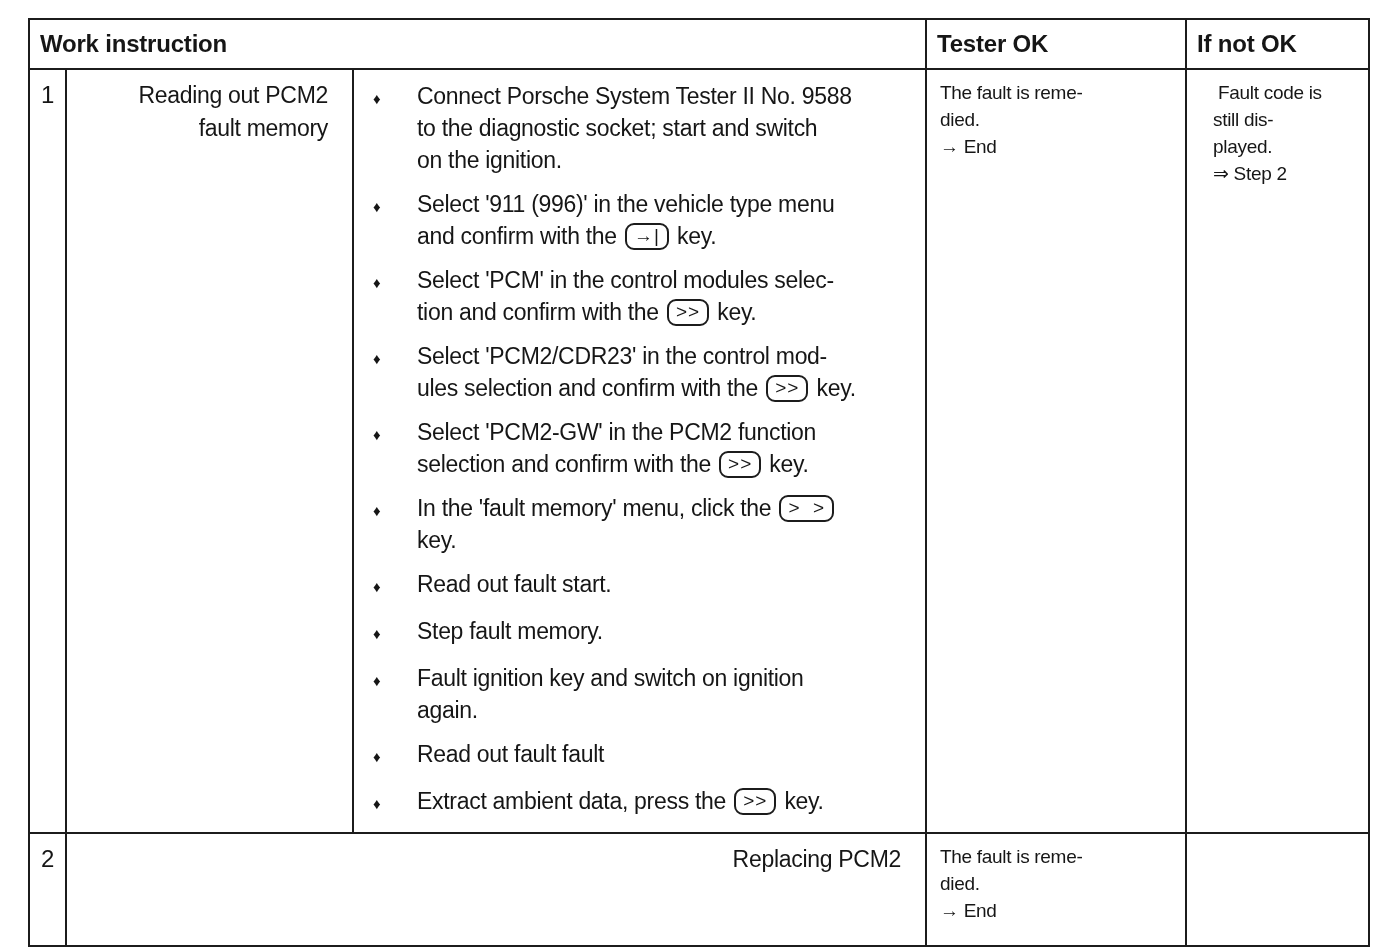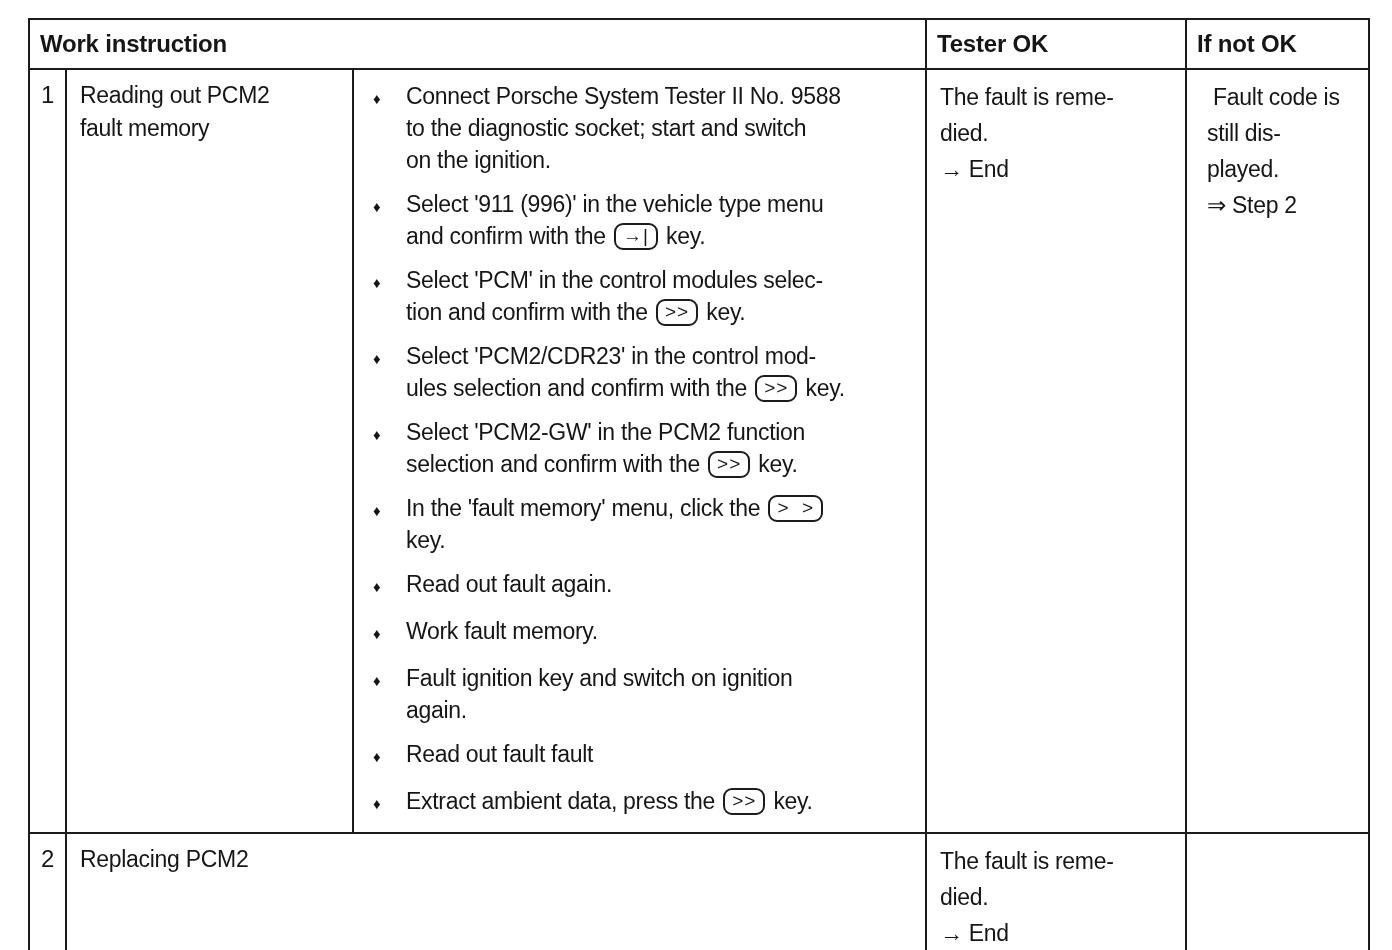--- a/index.html
+++ b/index.html
@@ -41,46 +41,48 @@
   td.num-cell {
     font-size: 24px;
     padding-top: 11px;
     text-align: center;
   }
   td.title-cell {
     font-size: 23px;
     line-height: 33px;
     padding: 9px 24px 0 13px;
     white-space: pre-wrap;
+    text-align: right;
   }
   td.steps-cell { padding: 10px 4px 0 0; }
   td.result-cell {
-    font-size: 23px;
-    line-height: 36px;
+    font-size: 19px;
+    line-height: 27px;
     padding: 9px 6px 0 13px;
     white-space: pre-wrap;
   }
-  td.ifnot-cell { padding-left: 20px; }
+  td.ifnot-cell { padding-left: 26px; }
 
   ul.steps-list { list-style: none; }
   ul.steps-list li {
     display: flex;
     margin-bottom: 12px;
     font-size: 23px;
     line-height: 32px;
   }
   .bullet {
     flex: 0 0 52px;
     padding-left: 19px;
     padding-top: 3px;
     font-size: 15px;
   }
   .step-text {
     flex: 1 1 auto;
     white-space: pre-wrap;
+    margin-left: 11px;
   }
   .key {
     display: inline-block;
     border: 2.5px solid #1c1c1c;
     border-radius: 9px;
     padding: 0px 7px 2px 7px;
     font-size: 19px;
     line-height: 21px;
     white-space: pre;
     letter-spacing: 1px;
@@ -137,25 +139,25 @@
               <span class="step-text">Select 'PCM2-GW' in the PCM2 function
 selection and confirm with the <span class="key">&gt;&gt;</span> key.</span>
             </li>
             <li>
               <span class="bullet">♦</span>
               <span class="step-text">In the 'fault memory' menu, click the <span class="key">&gt;  &gt;</span>
 key.</span>
             </li>
             <li>
               <span class="bullet">♦</span>
-              <span class="step-text">Read out fault again.</span>
+              <span class="step-text">Read out fault start.</span>
             </li>
             <li>
               <span class="bullet">♦</span>
-              <span class="step-text">Work fault memory.</span>
+              <span class="step-text">Step fault memory.</span>
             </li>
             <li>
               <span class="bullet">♦</span>
               <span class="step-text">Fault ignition key and switch on ignition
 again.</span>
             </li>
             <li>
               <span class="bullet">♦</span>
               <span class="step-text">Read out fault fault</span>
             </li>

